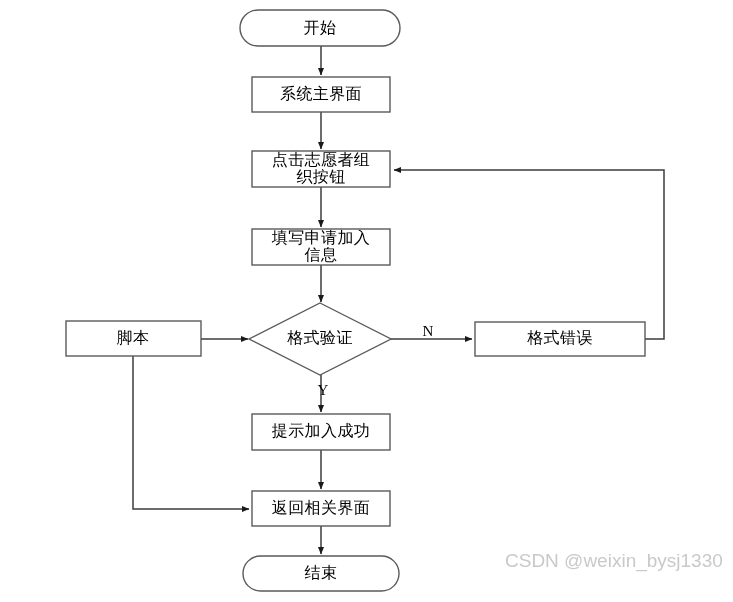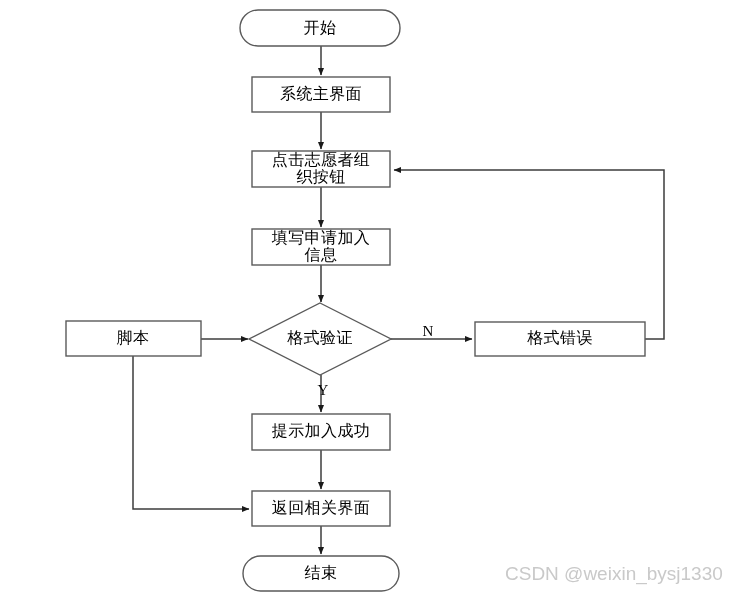--- a/index.html
+++ b/index.html
@@ -48,21 +48,21 @@
     fill: #000000;
     text-anchor: middle;
     dominant-baseline: middle;
   }
   .watermark {
     position: absolute;
     font-family: "Liberation Sans", "DejaVu Sans", sans-serif;
     font-size: 19px;
     color: #c9c9c9;
     left: 505px;
-    top: 563px;
+    top: 550px;
     white-space: nowrap;
     user-select: none;
   }
 </style>
 </head>
 <body>
 
 <div id="canvas">
 
   <svg id="flow-svg" viewBox="0 0 733 602">

